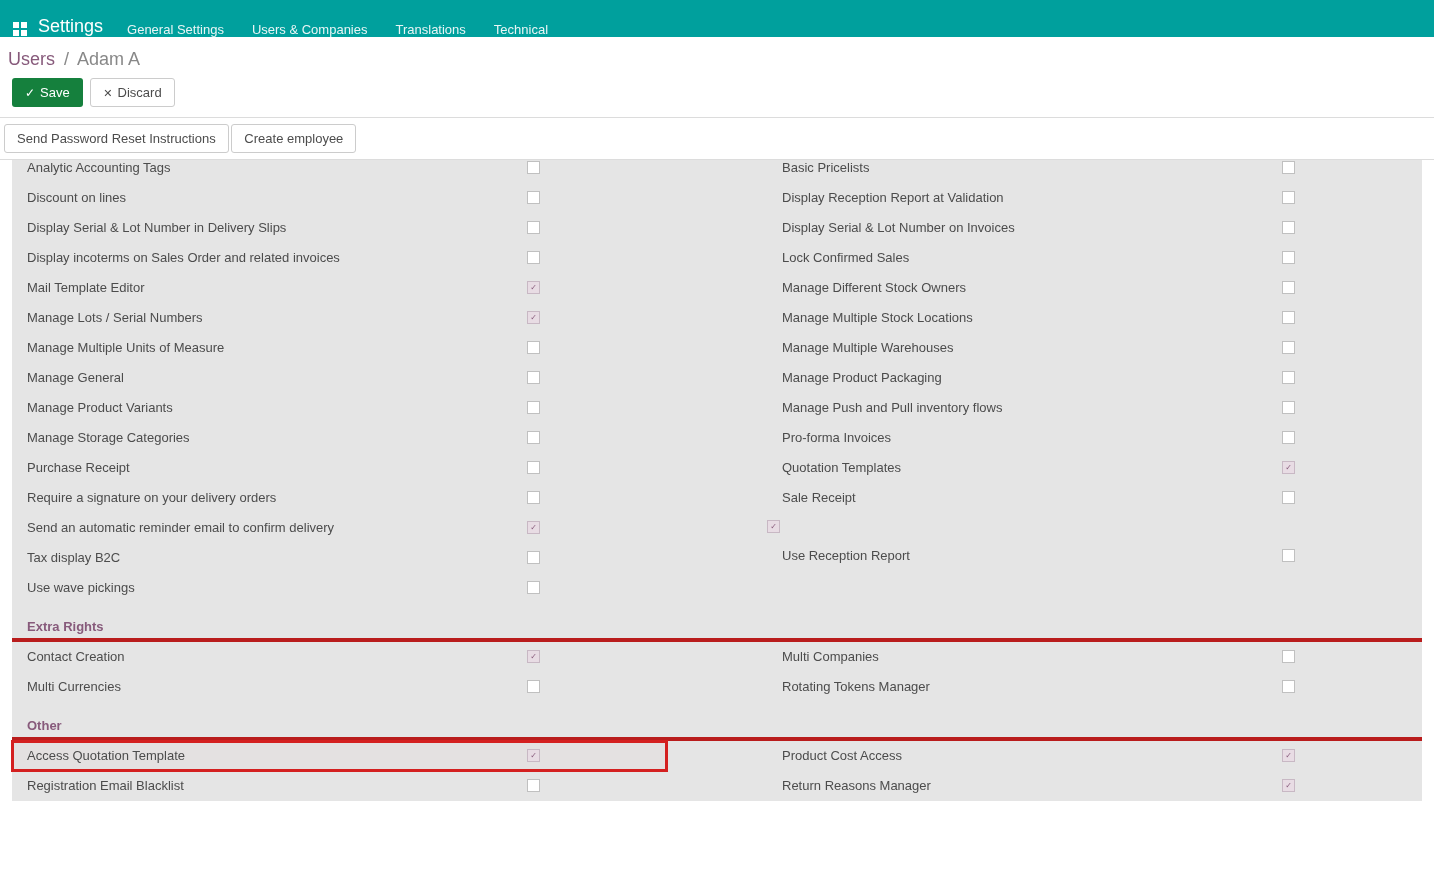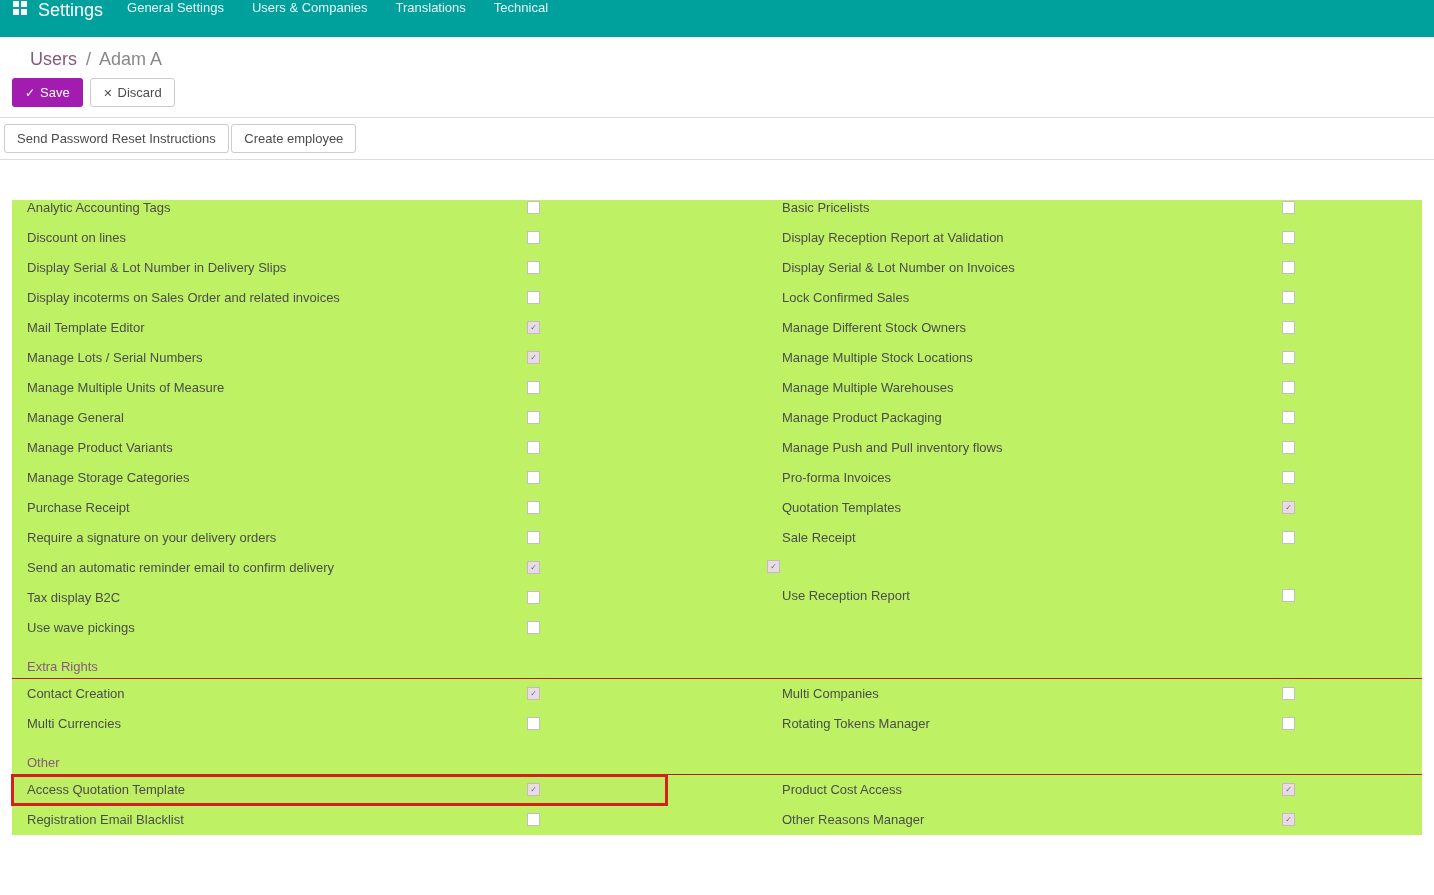--- a/index.html
+++ b/index.html
@@ -10,21 +10,21 @@
 body {
   font-family: "Helvetica Neue", Helvetica, Arial, sans-serif;
   font-size: 13px;
   color: #4c4c4c;
   background: #fff;
 }
 .top-nav {
   background: #00A09D;
   height: 37px;
   display: flex;
-  align-items: flex-start;
+  align-items: flex-end;
   padding: 0 12px;
 }
 .apps-icon {
   display: inline-flex;
   width: 16px;
   height: 16px;
   margin-right: 10px;
 }
 .apps-icon svg { width:16px; height:16px; }
 .nav-brand {
@@ -33,21 +33,21 @@
   font-weight: 400;
   margin-right: 24px;
 }
 .nav-item {
   color: #e8f5f5;
   font-size: 13px;
   margin-right: 28px;
   cursor: pointer;
 }
 .breadcrumb-bar {
-  padding: 12px 12px 8px 30px;
+  padding: 12px 12px 8px 8px;
 }
 .breadcrumb {
   font-size: 18px;
 }
 .breadcrumb .bc-link {
   color: #875A7B;
   cursor: pointer;
 }
 .breadcrumb .bc-sep {
   color: #888;
@@ -63,43 +63,42 @@
   display: inline-flex;
   align-items: center;
   padding: 6px 12px;
   font-size: 13px;
   border: 1px solid transparent;
   border-radius: 3px;
   cursor: pointer;
   background: #fff;
 }
 .btn-primary {
-  background: #a21caf;
+  background: #15803d;
   color: #fff;
 }
 .btn-secondary {
   background: #fff;
   border: 1px solid #ccc;
   color: #4c4c4c;
 }
 .btn-secondary + .btn-secondary { margin-left: -1px; }
 .btn .icon { margin-right: 5px; }
 .secondary-actions {
   border-top: 1px solid #dcdcdc;
   border-bottom: 1px solid #dcdcdc;
   padding: 6px 4px;
   background: #fff;
 }
 .content-area {
   padding: 0 12px 20px 12px;
   overflow: hidden;
 }
 .form-panel {
-  background: #bef264;
-  margin-top: 40px;
+  background: #e5e5e5;
 }
 .permissions-grid {
   display: flex;
   gap: 100px;
   padding: 0 0;
 }
 .perm-col {
   flex: 1;
 }
 .perm-row {
@@ -134,24 +133,24 @@
   justify-content: center;
   font-size: 8px;
   color: #875A7B;
 }
 .chk.checked {
   background: #E8DCE4;
   border-color: #c8b8c4;
 }
 .section-header {
   font-size: 13px;
-  font-weight: 400;
+  font-weight: 700;
   color: #875A7B;
   padding: 16px 0 4px 15px;
-  border-bottom: 1px solid #b91c1c;
+  border-bottom: 4px solid #b91c1c;
 }
 .highlight-row {
   outline: 3px solid #d42020;
   outline-offset: -2px;
   background: rgba(210, 40, 40, 0.02);
 }
 .checkmark-icon::before {
   content: "✓";
   font-size: 12px;
 }
@@ -439,21 +438,21 @@
           </div>
         </div>
       <div class="perm-col" id="right-other-col">
           <div class="perm-row">
             <span class="perm-label">Product Cost Access</span>
             <span class="perm-check">
               <span class="chk checked">✓</span>
             </span>
           </div>
           <div class="perm-row">
-            <span class="perm-label">Other Reasons Manager</span>
+            <span class="perm-label">Return Reasons Manager</span>
             <span class="perm-check">
               <span class="chk checked">✓</span>
             </span>
           </div>
         </div>
     </div>
 
   </div>
 </div>
 

